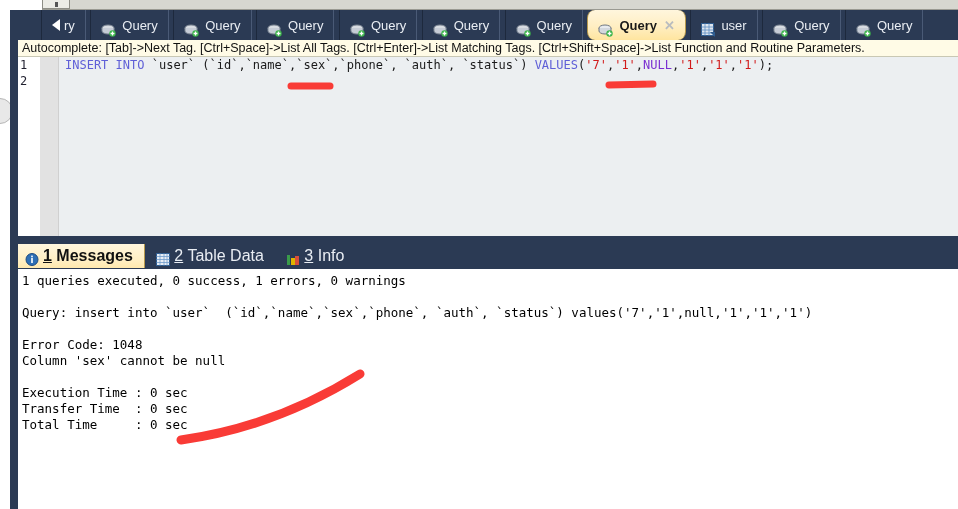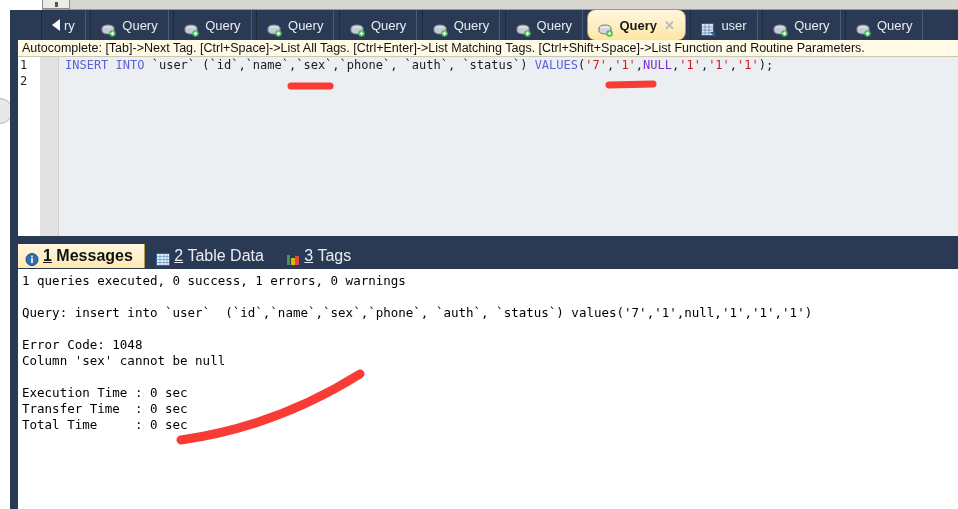--- a/index.html
+++ b/index.html
@@ -433,21 +433,21 @@
         </span><span class="num">2</span><span> </span><span>Table Data</span>
       </span>
 
       <span class="res-tab">
         <span class="res-ico">
           <svg viewBox="0 0 14 13" width="14" height="13">
             <rect x="1" y="2" width="3" height="10" fill="#3a9b4a"></rect>
             <rect x="5" y="5" width="4" height="7" fill="#e0b400"></rect>
             <rect x="9" y="3" width="4" height="9" fill="#d94e3a"></rect>
           </svg>
-        </span><span class="num">3</span><span> </span><span>Tags</span>
+        </span><span class="num">3</span><span> </span><span>Info</span>
       </span>
     </div>
     <div class="res-tabbar-after"></div>
 
     <div class="messages" id="messages-output"><div>1 queries executed, 0 success, 1 errors, 0 warnings</div><div class="blank">&nbsp;</div><div>Query: insert into `user`  (`id`,`name`,`sex`,`phone`, `auth`, `status`) values('7','1',null,'1','1','1')</div><div class="blank">&nbsp;</div><div>Error Code: 1048</div><div>Column 'sex' cannot be null</div><div class="blank">&nbsp;</div><div>Execution Time : 0 sec</div><div>Transfer Time  : 0 sec</div><div>Total Time     : 0 sec</div></div>
   </div>
 
   <svg id="annot-svg">
       <path stroke-width="7" d="M291 86 L330 86" stroke="#f93b36" fill="none" stroke-linecap="round"></path>
       <path stroke-width="7" d="M609 85 L653 84" stroke="#f93b36" fill="none" stroke-linecap="round"></path>

